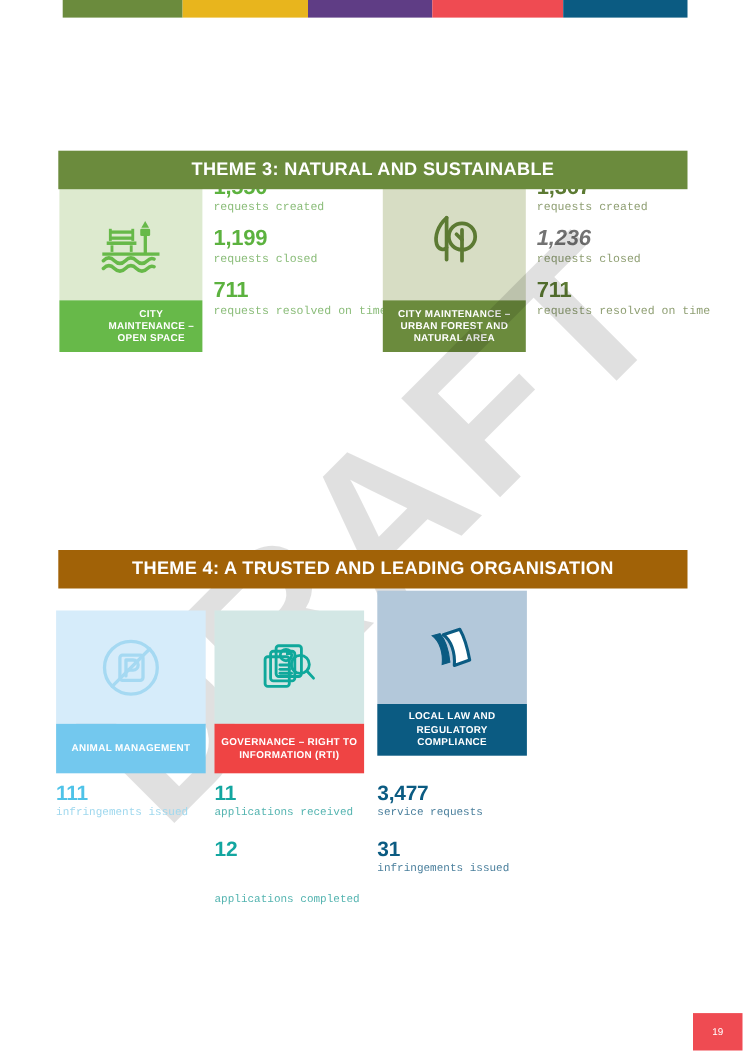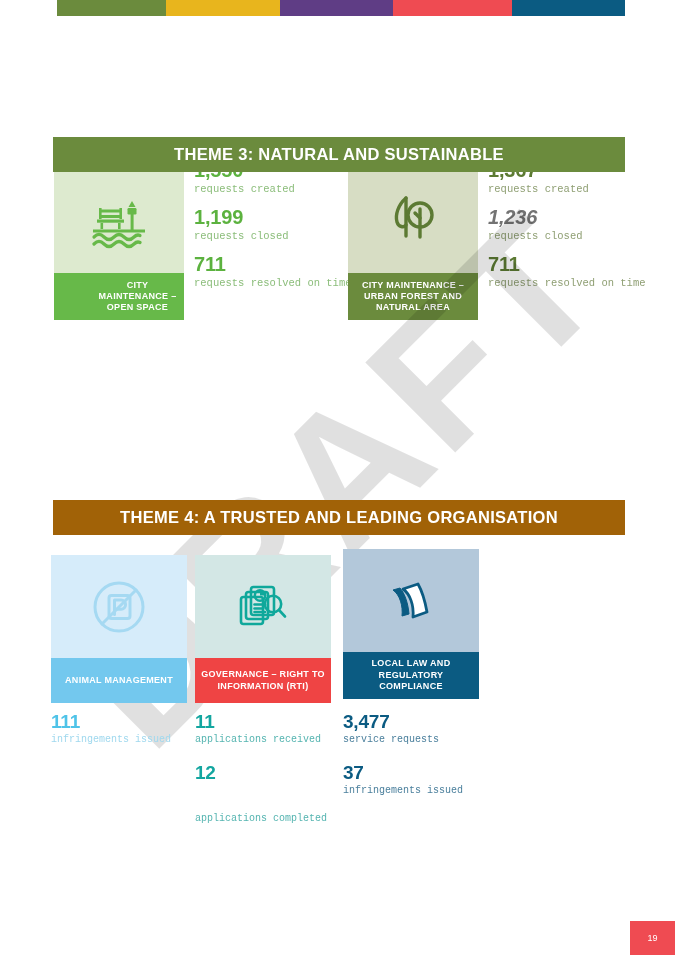--- a/index.html
+++ b/index.html
@@ -281,21 +281,21 @@
         <circle cx="41" cy="28" r="8.2"></circle>
         <path d="M47 34 L53 40.5"></path>
       </g>
     </svg>
   </div>
   <div class="t4-label" id="t4c1-label" style="background: #ef4444;">
     <span>GOVERNANCE – RIGHT TO INFORMATION (RTI)</span>
   </div>
 </div>
 
-<div class="t4-card" id="t4c2" style="left:343px; top:549px;">
+<div class="t4-card" id="t4c2" style="left:343px; top:537px;">
   <div class="t4-icon-box" id="t4c2-iconbox" style="background: rgb(179, 200, 218);">
     <svg width="62" height="62" viewBox="0 0 62 62">
       <g id="t4c2-icon" stroke="#0b5b82">
         <path d="M13 20 C20 25 23 36 22 46 L29 44 C28 33 25 24 20 18 Z" fill="#0b5b82"></path>
         <path d="M23 19 C30 24 34 35 33 47 L47 42 C45 31 42 21 38 14 Z" fill="#ffffff" stroke="#0b5b82" stroke-width="2.8" stroke-linejoin="round"></path>
       </g>
     </svg>
   </div>
   <div class="t4-label" id="t4c2-label" style="background: rgb(11, 91, 130);">
     <span>LOCAL LAW AND REGULATORY COMPLIANCE</span>
@@ -319,20 +319,20 @@
     <div class="stat-lbl" style="color: rgb(84, 180, 176); margin-top: 29px;">applications completed</div>
   </div>
 </div>
 
 <div class="t4-stats" id="t4s2" style="left:343px;">
   <div class="stat-block">
     <div class="stat-num" style="color: rgb(11, 91, 130);">3,477</div>
     <div class="stat-lbl" style="color: rgb(74, 127, 156);">service requests</div>
   </div>
   <div class="stat-block">
-    <div class="stat-num" style="color: rgb(11, 91, 130);">37</div>
+    <div class="stat-num" style="color: rgb(11, 91, 130);">31</div>
     <div class="stat-lbl" style="color: rgb(74, 127, 156);">infringements issued</div>
   </div>
 </div>
 
 <div id="page-badge">
   <span>19</span>
 </div>
 
 </body></html>

